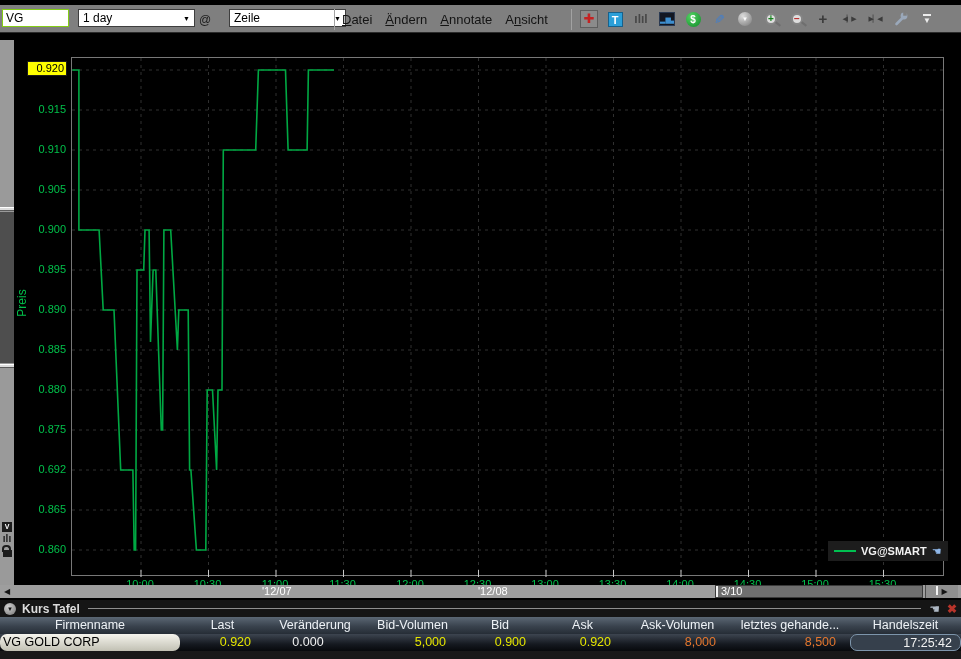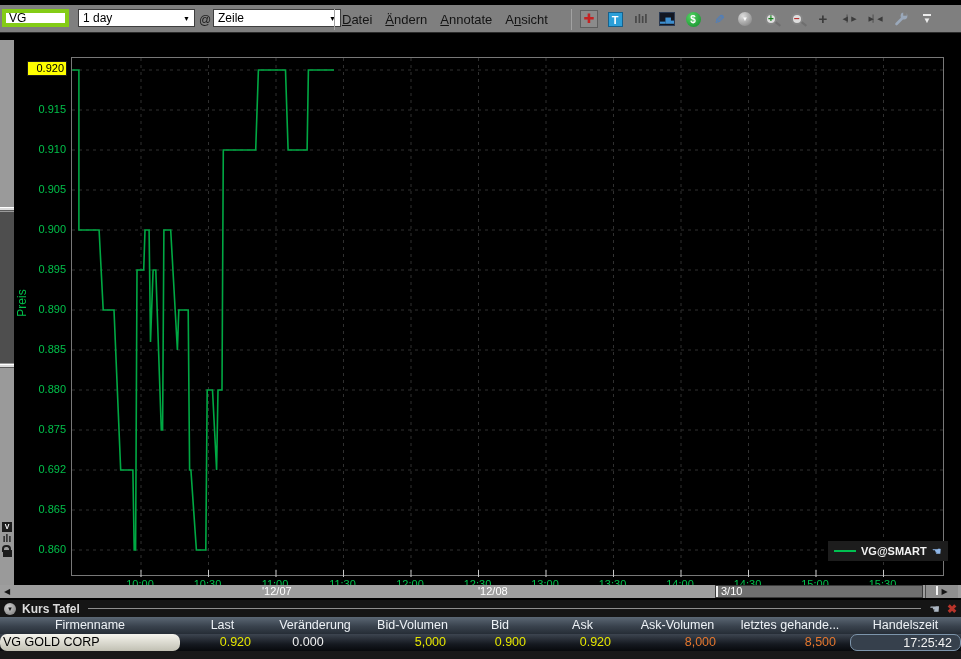--- a/index.html
+++ b/index.html
@@ -1,26 +1,26 @@
 <!DOCTYPE html>
 <html><head>
 <meta charset="utf-8">
 <style>
   *{box-sizing:border-box;margin:0;padding:0;}
   body{margin:0;background:#000;font-family:"Liberation Sans",sans-serif;}
   #app{position:relative;width:961px;height:659px;background:#000;overflow:hidden;}
 
   
   .toolbar{position:absolute;left:0;top:5px;width:961px;height:28px;background:#7f7f7f;border-bottom:1px solid #2b2b2b;}
-  .sym-input{position:absolute;left:2px;top:4px;width:67px;height:18px;background:#fff;border:4px solid #84cc16;font-size:12px;padding:0 3px;color:#000;font-family:"Liberation Sans",sans-serif;}
+  .sym-input{position:absolute;left:2px;top:4px;width:67px;height:18px;background:#fff;border:1px solid #84cc16;font-size:12px;padding:0 3px;color:#000;font-family:"Liberation Sans",sans-serif;}
   .combo{position:absolute;top:4px;height:18px;background:#fff;border:1px solid #3e3e3e;display:flex;align-items:center;justify-content:space-between;font-size:12px;color:#000;padding-left:4px;}
   .combo .cval{white-space:nowrap;}
   .combo .arrow{width:15px;height:100%;display:flex;align-items:center;justify-content:center;font-size:7px;color:#000;}
   #period-combo{left:78px;width:117px;}
-  #style-combo{left:213px;width:128px;gap:28px;}
+  #style-combo{left:229px;width:117px;gap:28px;}
   .at-label{position:absolute;left:199px;top:8px;font-size:12px;color:#1c1c1c;}
   .tb-sep{position:absolute;top:4px;height:21px;width:1px;background:#5c5c5c;border-right:1px solid #a2a2a2;}
   .menu-bar{position:absolute;left:342px;top:0;height:28px;display:flex;align-items:center;gap:13px;}
   .menu-item{font-size:13px;color:#141414;cursor:default;white-space:nowrap;}
   .icon-bar{position:absolute;left:580px;top:0;height:28px;display:flex;align-items:center;gap:8px;}
   .tbi{width:18px;height:18px;display:flex;align-items:center;justify-content:center;}
   .ic{display:inline-block;text-align:center;}
   .ic-move{color:#c42222;font-size:13px;line-height:16px;width:18px;height:18px;border:1px solid #5e5e5e;background:#8b8b8b;}
   .ic-text{background:#2b9fd8;color:#fff;font-weight:bold;font-size:11px;width:15px;height:15px;line-height:15px;border:1px solid #17618c;}
   .ic-vol{color:#474747;font-size:12px;font-weight:bold;letter-spacing:0px;}

